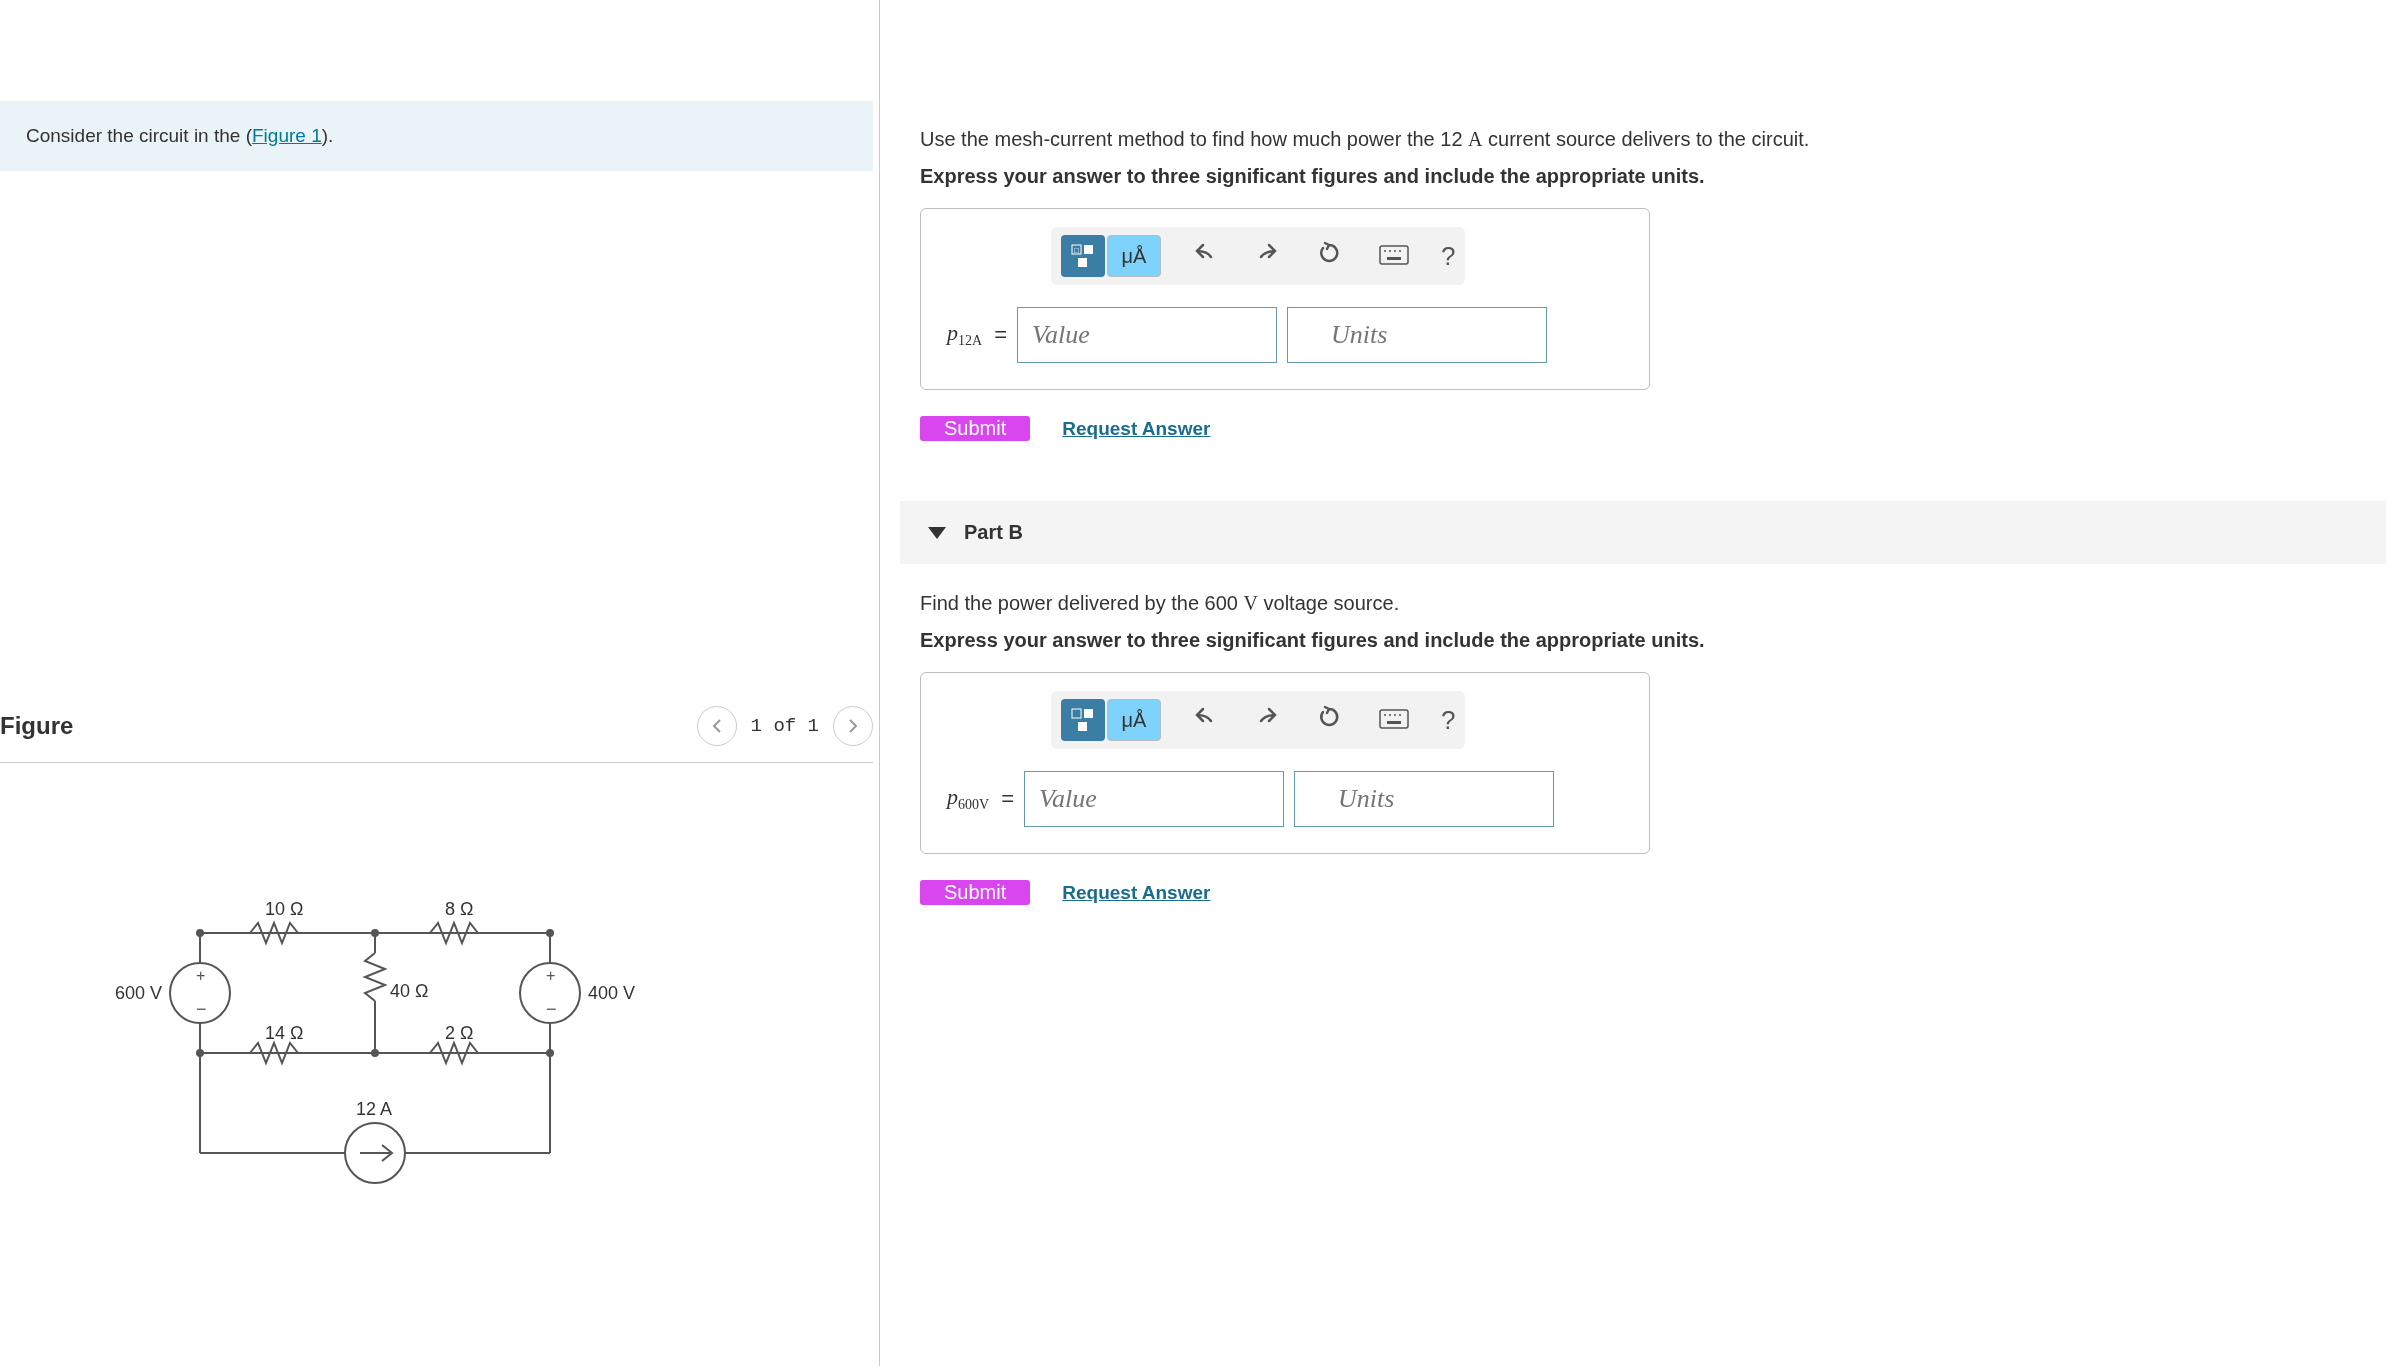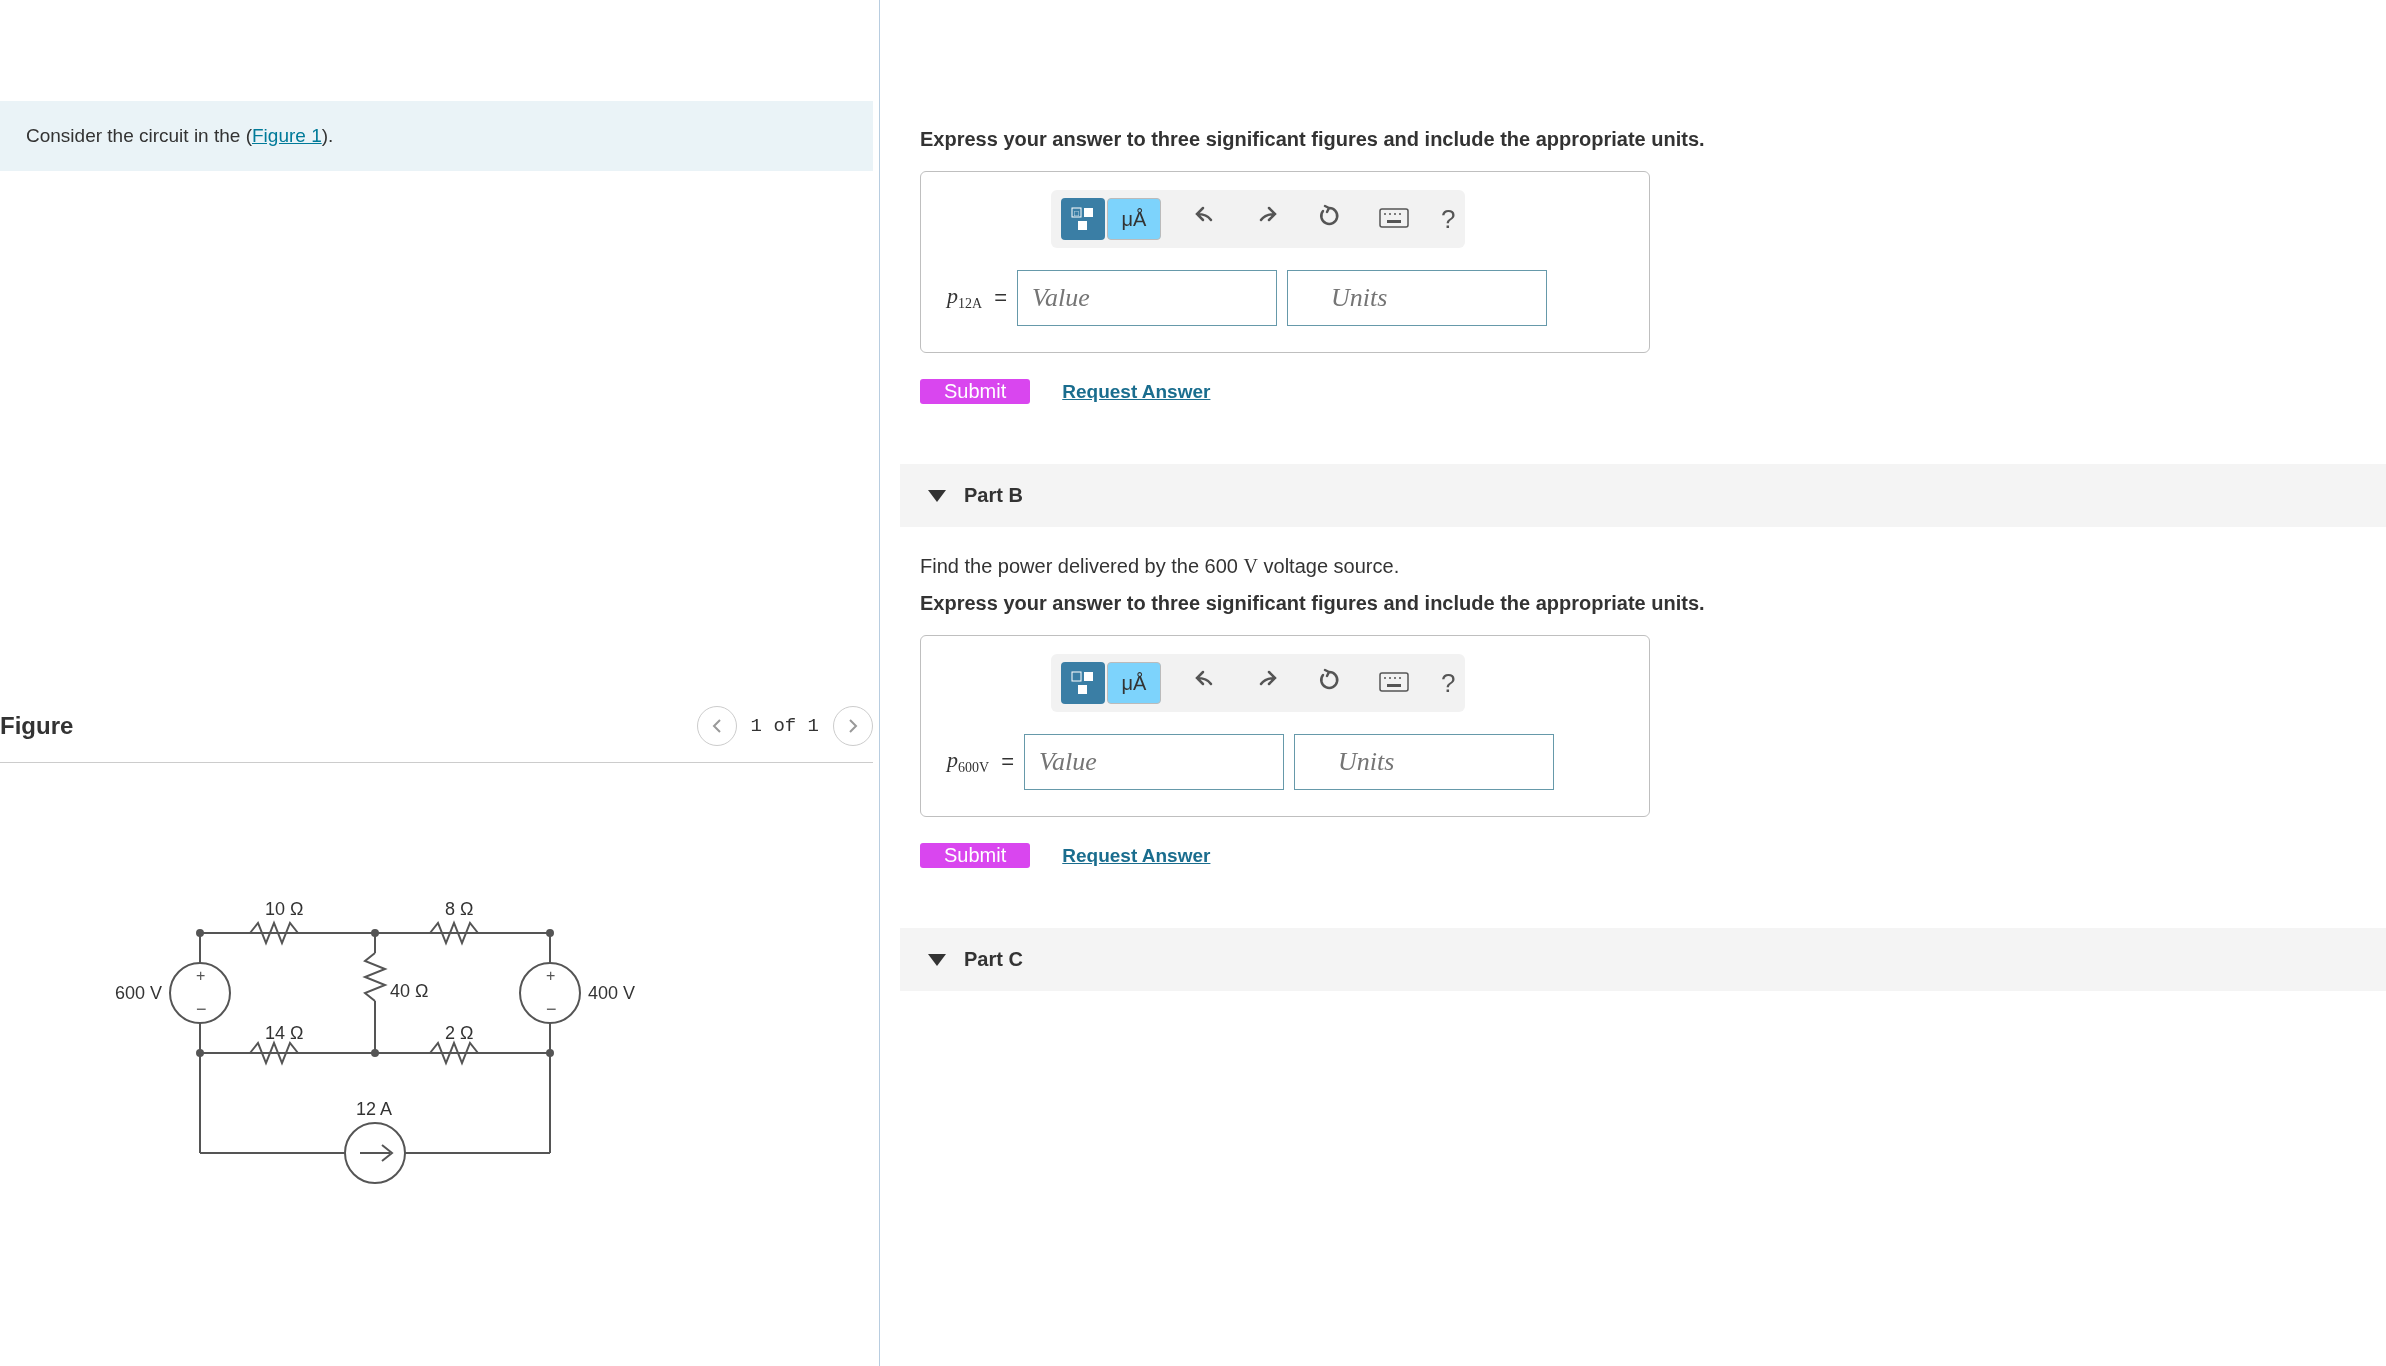--- a/index.html
+++ b/index.html
@@ -128,20 +128,23 @@
           <text x="246" y="222" font-size="18" fill="#333">12 A</text>
         </svg>
       </div>
     </div>
   </div>
 
   <div class="right">
 
     <div class="part first-part">
       <div class="part-body">
+        <p class="prompt-text">
+          <span>Use the mesh-current method to find how much power the 12 </span><span style="font-family:Georgia,serif">A</span><span> current source delivers to the circuit.</span>
+        </p>
         <p class="instruct">Express your answer to three significant figures and include the appropriate units.</p>
 
         <div class="answer-box">
           <div class="toolbar">
             <div class="tool-group">
               <button class="tool-btn">
                 <svg width="26" height="26" viewBox="0 0 26 26">
                     <rect x="2" y="2" width="9" height="9" fill="none" stroke="#fff"></rect>
                     <rect x="14" y="2" width="9" height="9" fill="#fff"></rect>
                     <rect x="8" y="15" width="9" height="9" fill="#fff"></rect>
@@ -254,22 +257,14 @@
             <input class="eq-input units" placeholder="Units" style="">
           </div>
         </div>
         <div class="submit-row">
           <button class="submit-btn">Submit</button>
           <a class="request-link">Request Answer</a>
         </div>
       </div>
     </div>
 
-    <div class="part part-c">
-      <div class="part-header">
-        <svg viewBox="0 0 12 8">
-            <path d="M0 0 L12 0 L6 8 Z" fill="#333"></path>
-          </svg>
-        <span class="part-title">Part C</span>
-      </div>
-    </div>
   </div>
 </div>
 
 </body></html>

